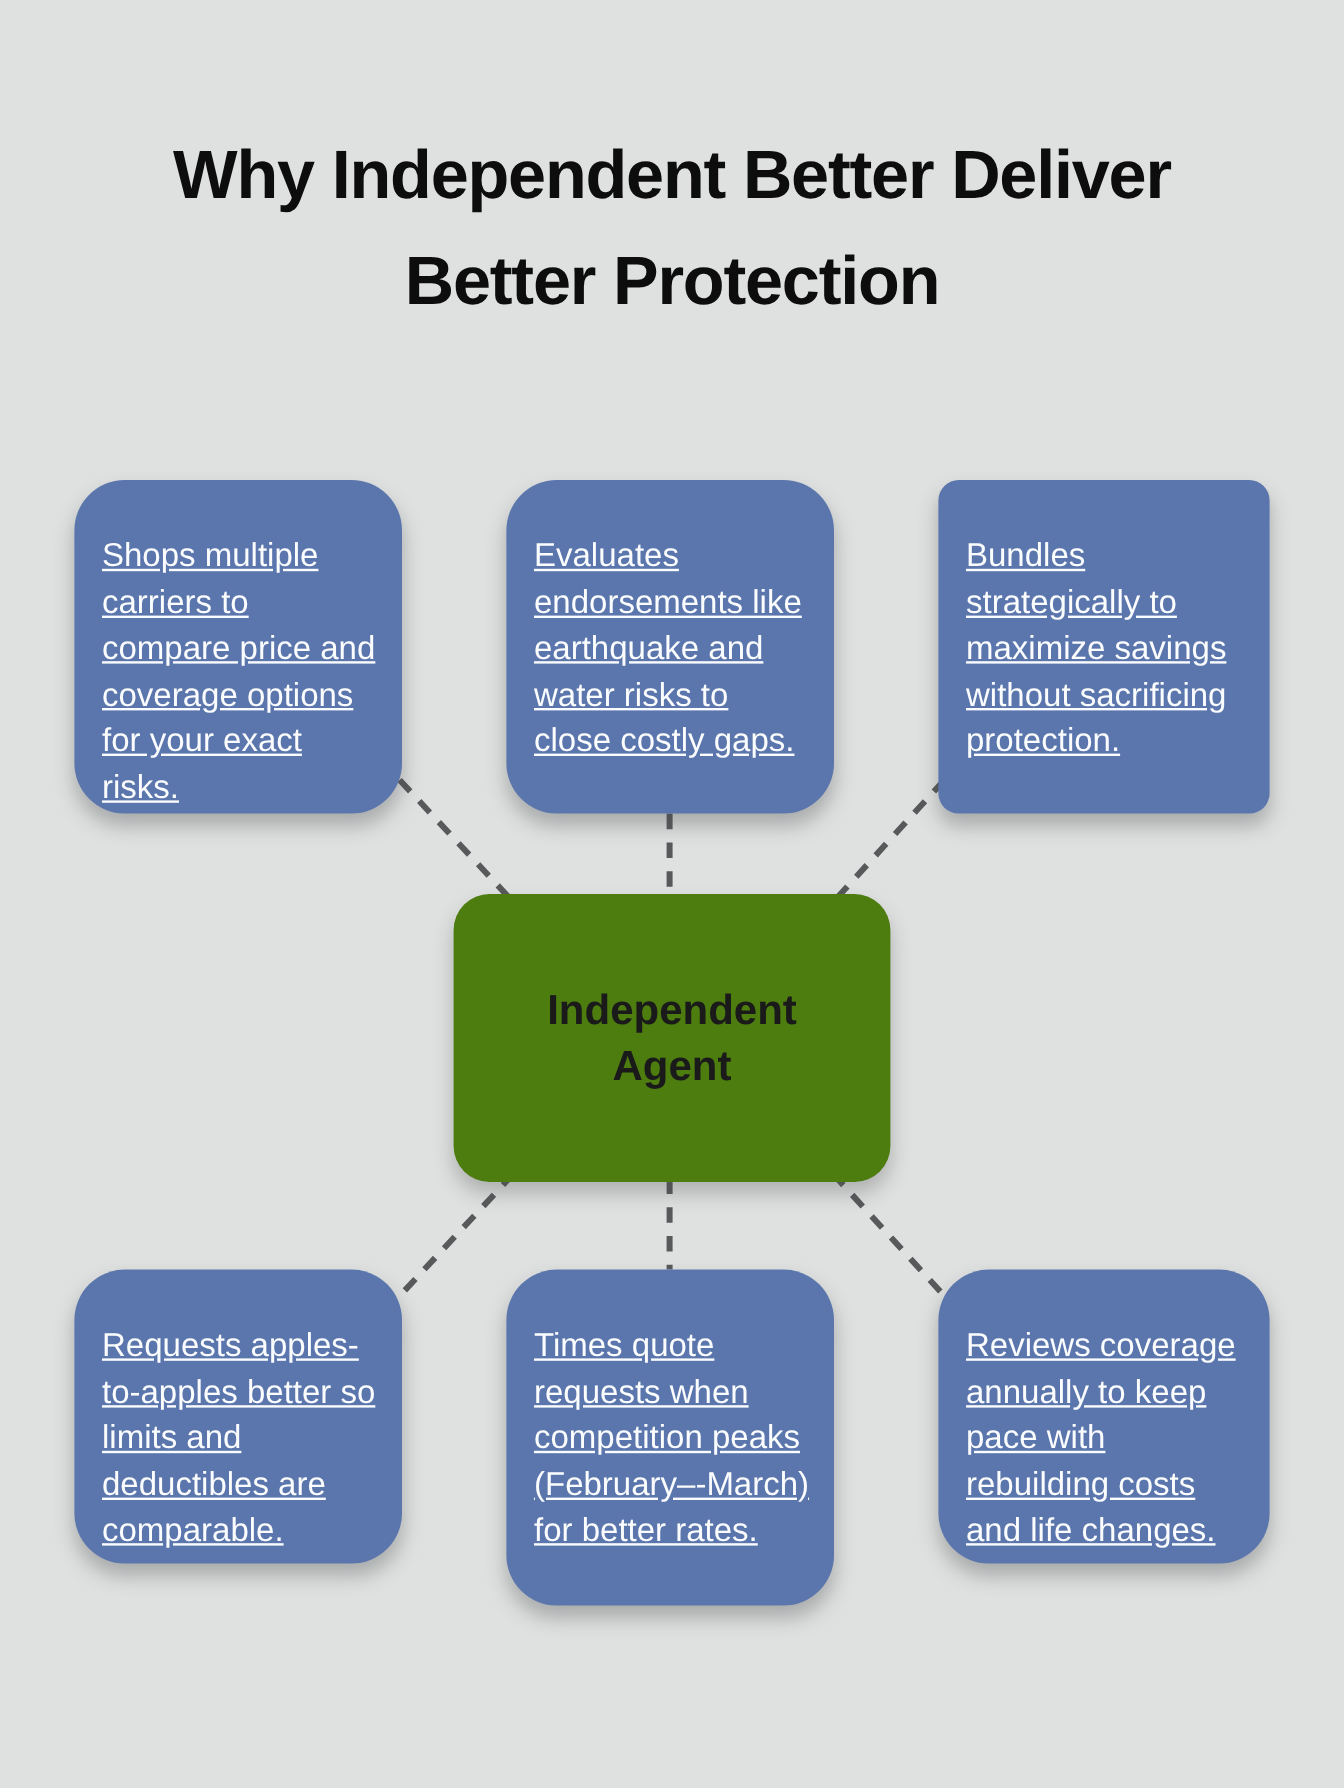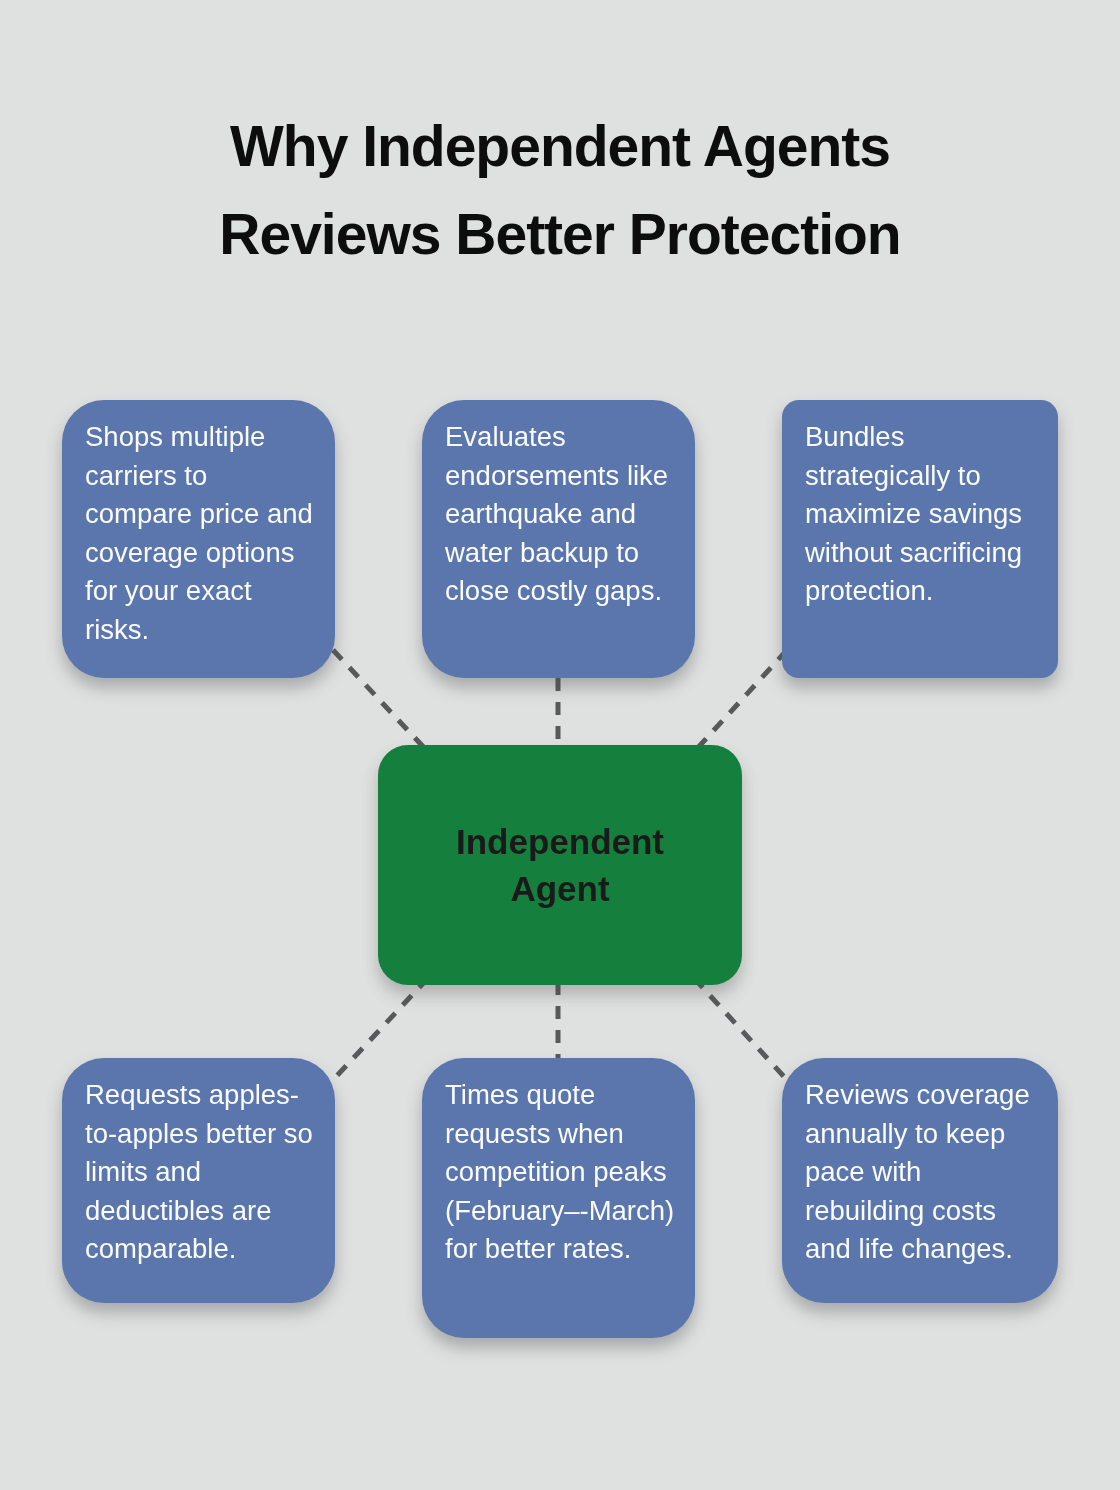--- a/index.html
+++ b/index.html
@@ -45,71 +45,72 @@
   }
   .card {
     position: absolute;
     box-sizing: border-box;
     background: #5b76ad;
     border-radius: 42px;
     box-shadow: 0 10px 16px rgba(70, 72, 74, 0.35);
     color: #fafcfd;
     font-size: 27.5px;
     line-height: 1.4;
-    padding: 18px 18px 20px 23px;
+    padding: 44px 18px 20px 23px;
+    text-decoration: underline;
   }
   .card.tl { left: 62px;  top: 400px;  width: 273px; height: 278px; }
   .card.tm { left: 422px; top: 400px;  width: 273px; height: 278px; }
   .card.tr { left: 782px; top: 400px;  width: 276px; height: 278px; border-radius: 17px; }
   .card.bl { left: 62px;  top: 1058px; width: 273px; height: 245px; }
   .card.bm { left: 422px; top: 1058px; width: 273px; height: 280px; }
   .card.br { left: 782px; top: 1058px; width: 276px; height: 245px; }
   .center-node {
     position: absolute;
     left: 378px;
     top: 745px;
     width: 364px;
     height: 240px;
     box-sizing: border-box;
-    background: #15803d;
+    background: #4d7c0f;
     border-radius: 30px;
     box-shadow: 0 10px 16px rgba(70, 72, 74, 0.30);
     display: flex;
     align-items: center;
     justify-content: center;
     text-align: center;
     padding: 10px 40px;
     color: #1a1a1a;
     font-size: 35px;
     font-weight: 800;
     line-height: 1.35;
   }
 </style>
 </head>
 <body>
 
 <div class="canvas">
 
-  <h1 class="title">Why Independent Agents Reviews Better Protection</h1>
+  <h1 class="title">Why Independent Better Deliver Better Protection</h1>
 
   <svg class="connectors" viewBox="0 0 1120 1490" xmlns="http://www.w3.org/2000/svg">
     <line x1="333" y1="650" x2="428" y2="752"></line>
     <line x1="558" y1="678" x2="558" y2="748"></line>
     <line x1="787" y1="650" x2="694" y2="752"></line>
     <line x1="428" y1="978" x2="333" y2="1080"></line>
     <line x1="558" y1="982" x2="558" y2="1058"></line>
     <line x1="694" y1="978" x2="787" y2="1080"></line>
   </svg>
 
   <div class="card tl">
     <span>Shops multiple carriers to compare price and coverage options for your exact risks.</span>
   </div>
 
   <div class="card tm">
-    <span>Evaluates endorsements like earthquake and water backup to close costly gaps.</span>
+    <span>Evaluates endorsements like earthquake and water risks to close costly gaps.</span>
   </div>
 
   <div class="card tr">
     <span>Bundles strategically to maximize savings without sacrificing protection.</span>
   </div>
 
   <div class="center-node">
     <span>Independent Agent</span>
   </div>
 

